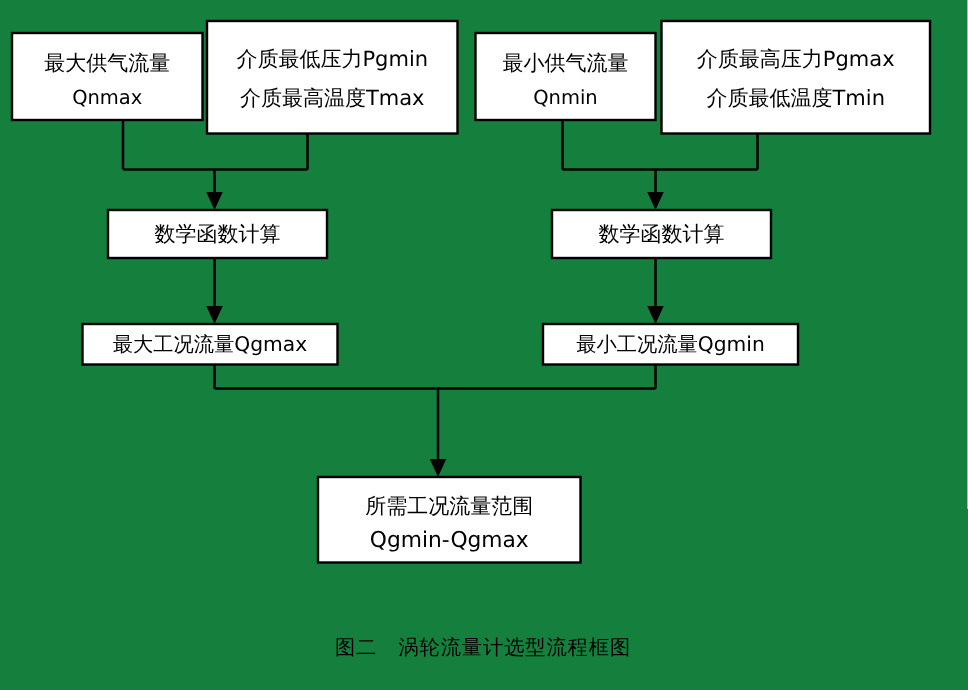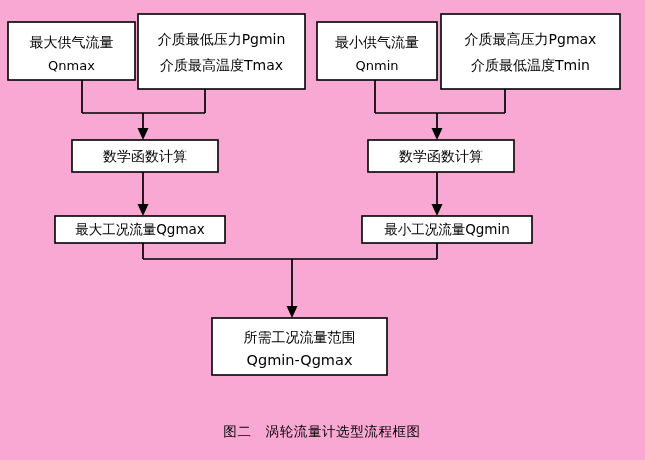--- a/index.html
+++ b/index.html
@@ -11,21 +11,21 @@
     width: 645px;
     height: 460px;
     font-family: "DejaVu Sans", "Liberation Sans", sans-serif;
     color: #000000;
     overflow: hidden;
   }
   #flowchart-root {
     position: relative;
     width: 645px;
     height: 460px;
-    background: #f9a8d4;
+    background: #15803d;
   }
   svg.diagram {
     position: absolute;
     top: 0;
     left: 0;
     width: 645px;
     height: 460px;
     display: block;
   }
   .node-box {

